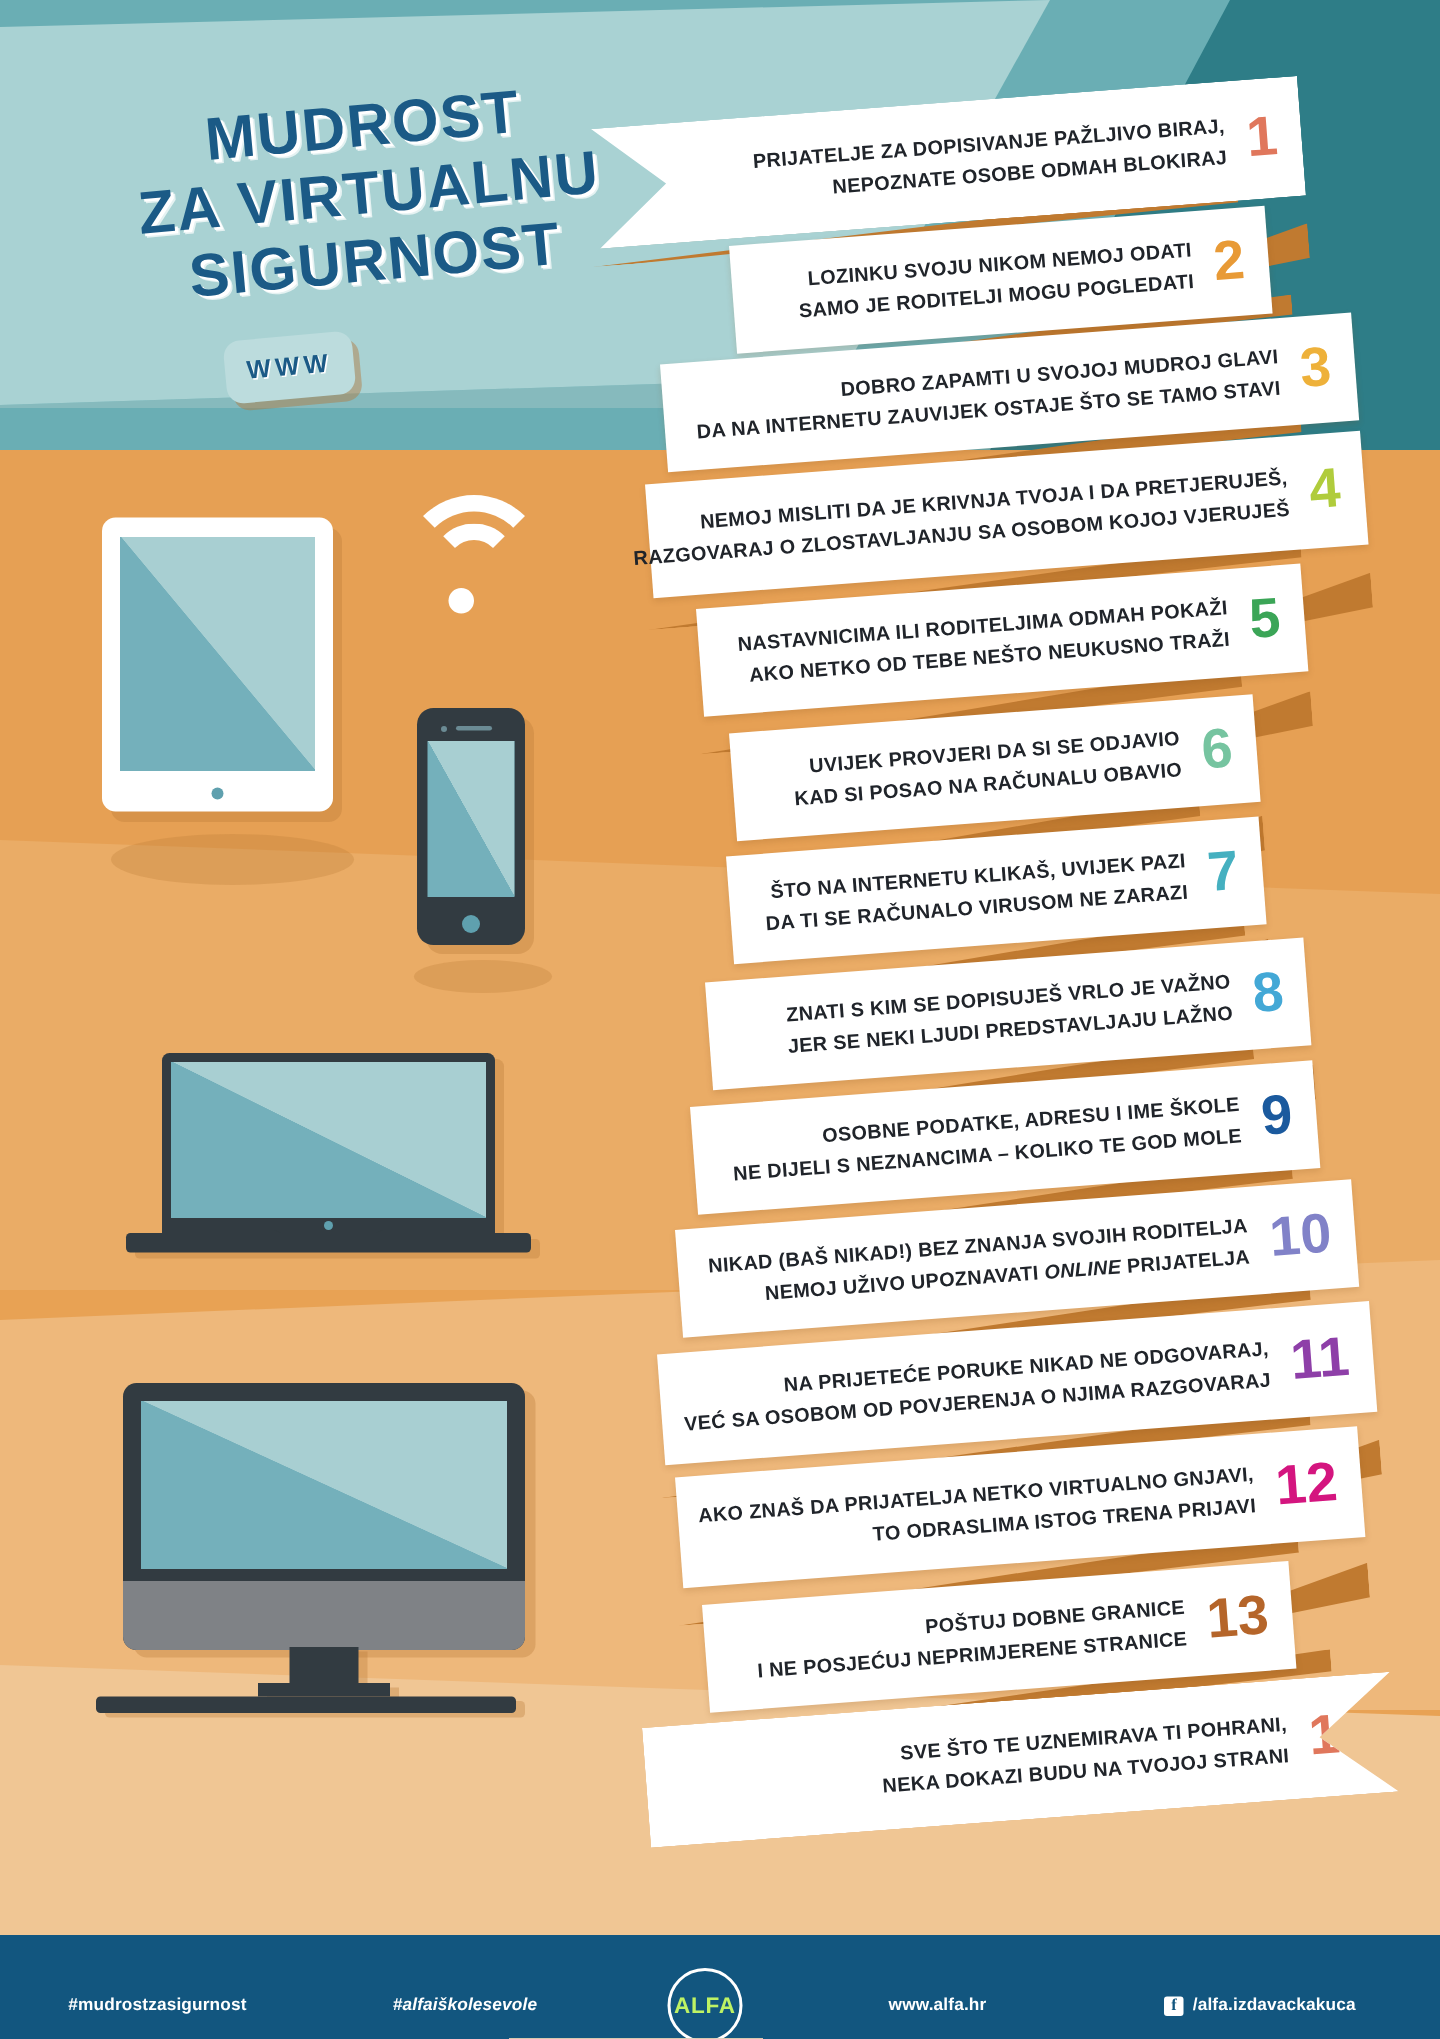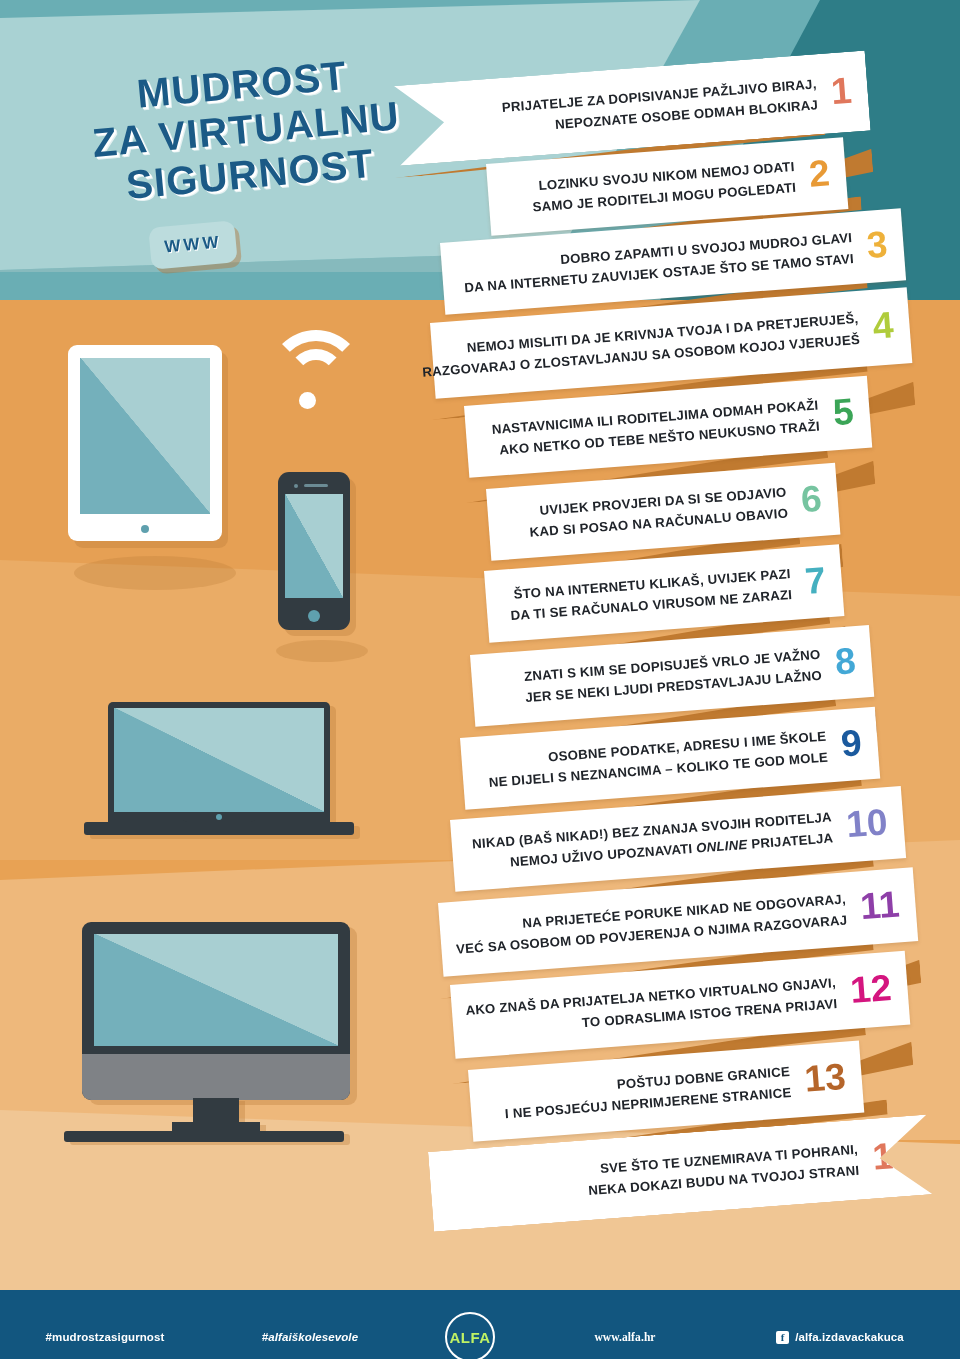--- a/index.html
+++ b/index.html
@@ -181,21 +181,21 @@
     position:absolute;left:0;bottom:0;width:960px;height:69px;
     background:#12567f;
     display:flex;align-items:center;justify-content:center;
     gap:0;
   }
   .footer .cell{color:#ffffff;font-size:11.5px;font-weight:bold;
     letter-spacing:.1px;display:flex;align-items:center;margin-top:25px;}
   .f1{width:210px;justify-content:center;}
   .f2{width:200px;justify-content:center;font-style:italic;}
   .f3{width:120px;justify-content:center;}
-  .f4{width:190px;justify-content:center;font-family:Liberation Serif, serif;}
+  .f4{width:190px;justify-content:center;}
   .f5{width:240px;justify-content:center;}
   .alfa-logo{width:46px;height:46px;border-radius:50%;
     border:2.5px solid #ffffff;display:flex;align-items:center;
     justify-content:center;color:#bef264;font-size:15px;font-weight:bold;
     letter-spacing:.5px;}
   .fb{display:inline-block;width:13px;height:13px;background:#ffffff;
     color:#12567f;border-radius:2px;font-size:11px;font-weight:bold;
     text-align:center;line-height:13px;margin-right:6px;
     font-family:"Liberation Serif",serif;}
 </style>

